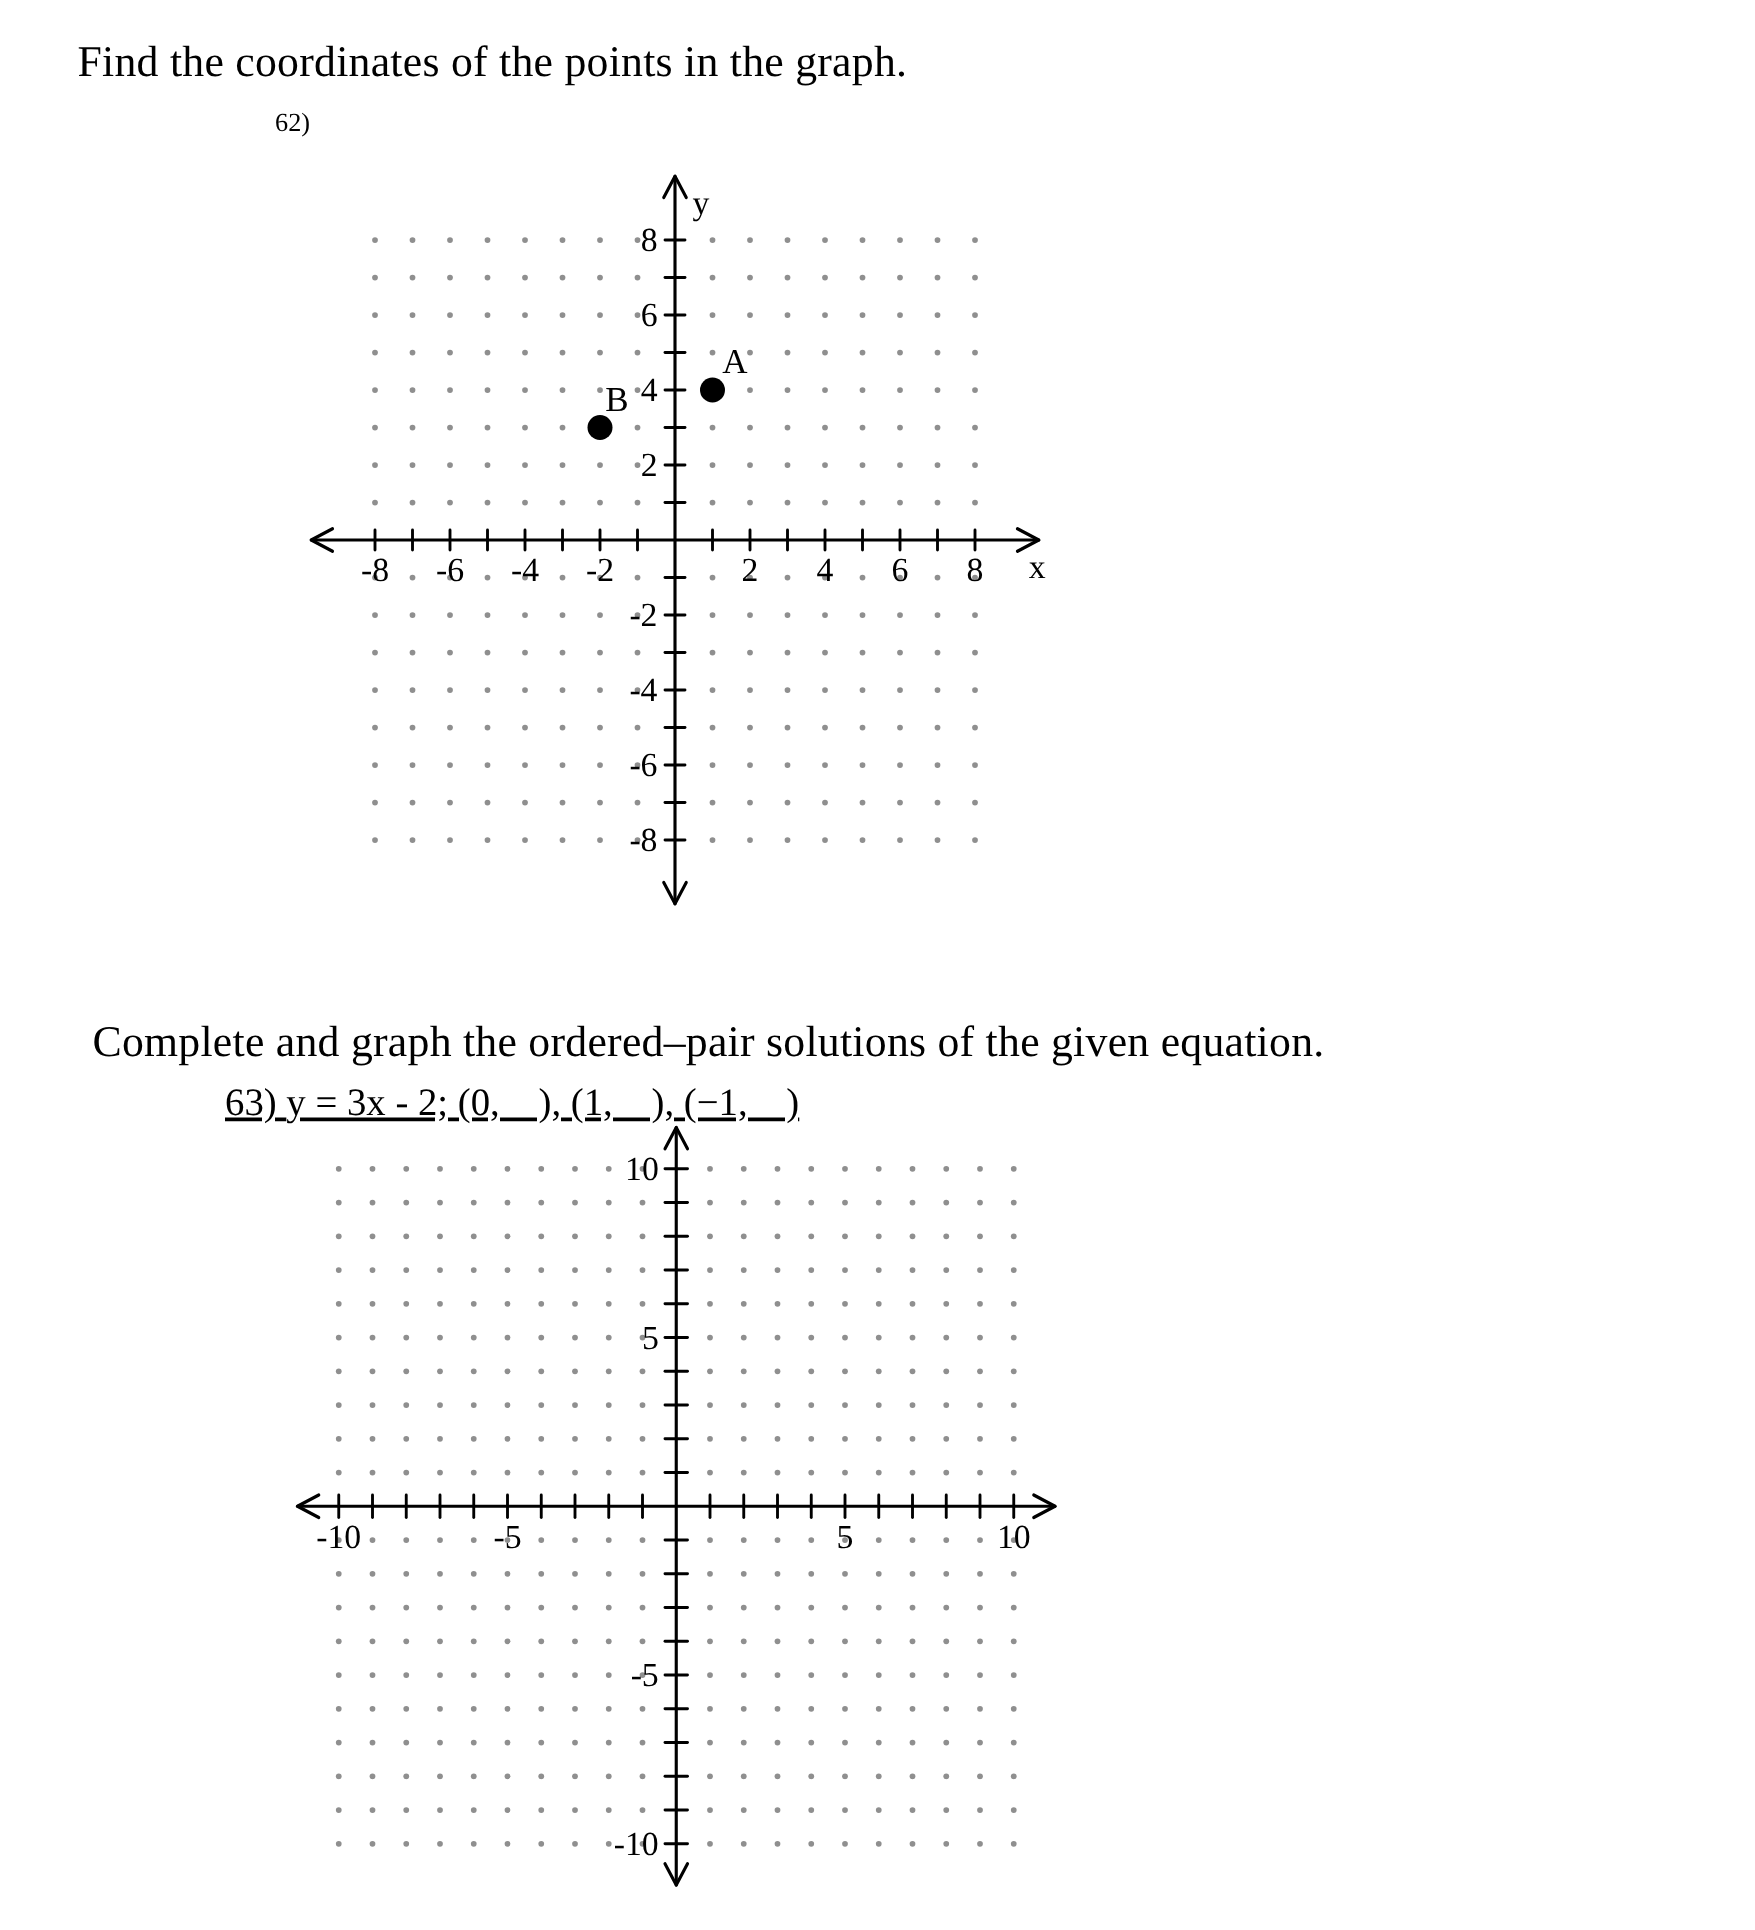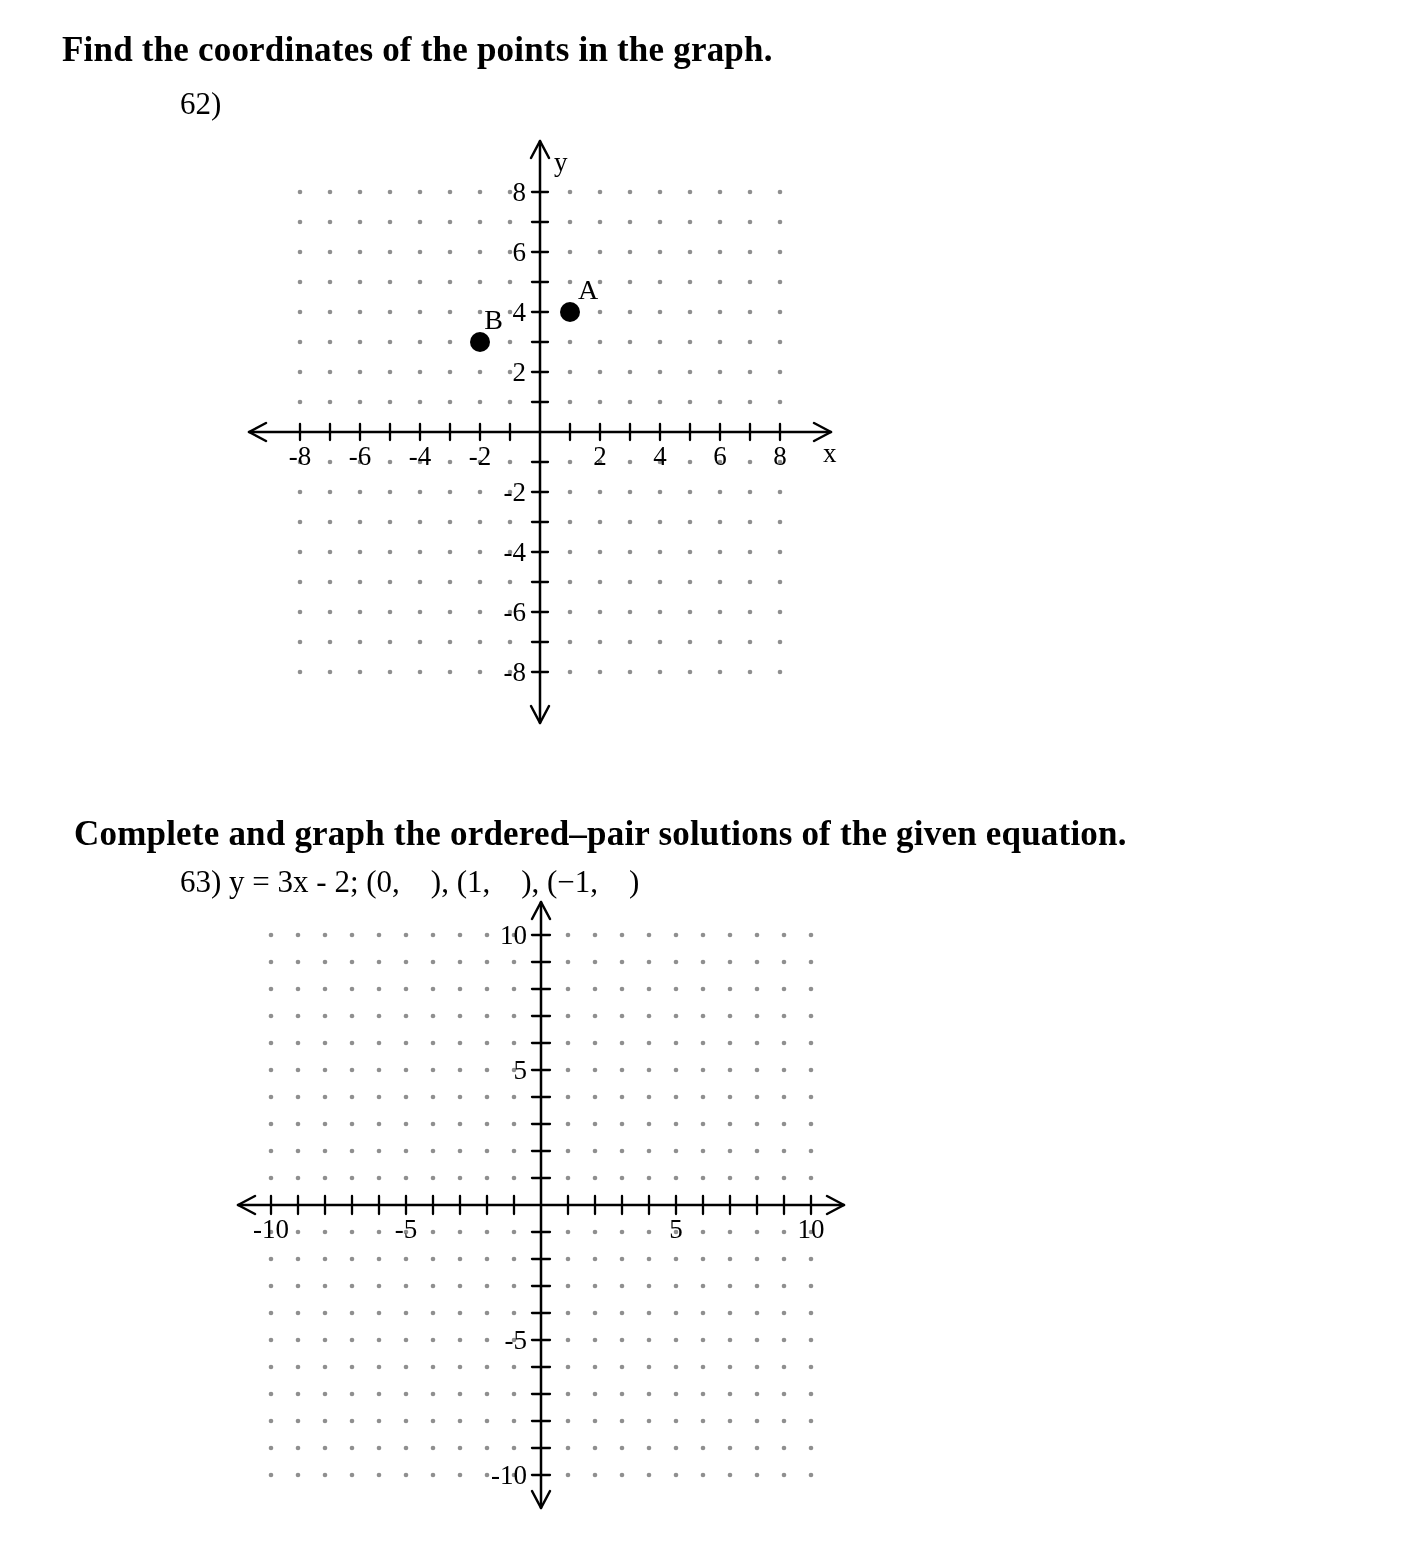--- a/index.html
+++ b/index.html
@@ -1,22 +1,22 @@
 <!DOCTYPE html>
 <html><head>
 <meta charset="utf-8">
 <style>
   html,body{margin:0;padding:0;background:#ffffff;}
   body{
     width:1404px;height:1544px;position:relative;overflow:hidden;
     font-family:"Liberation Serif","DejaVu Serif",serif;color:#000;
   }
-  .heading{position:absolute;font-weight:bold;font-size:35px;letter-spacing:.2px;white-space:pre;}
-  .probnum{position:absolute;font-size:31px;}
-  .equation{position:absolute;font-size:31px;white-space:pre;}
+  .heading{position:absolute;font-weight:normal;font-size:35px;letter-spacing:.2px;white-space:pre;}
+  .probnum{position:absolute;font-size:21px;margin-left:40px;}
+  .equation{position:absolute;font-size:31px;white-space:pre;text-decoration:underline;}
   .chart{position:absolute;}
 </style>
 </head>
 <body>
 
 <div class="heading" style="left:62px;top:30px">Find the coordinates of the points in the graph.</div>
 
 <div class="probnum" style="left:180px;top:86px">62)</div>
 
 <svg class="chart" id="chart0" width="650" height="645" style="left:228px;top:118px">

